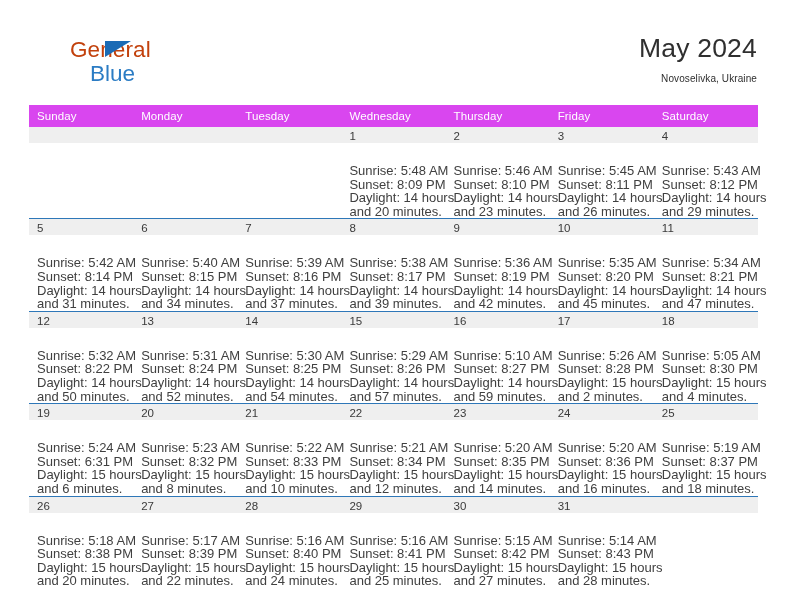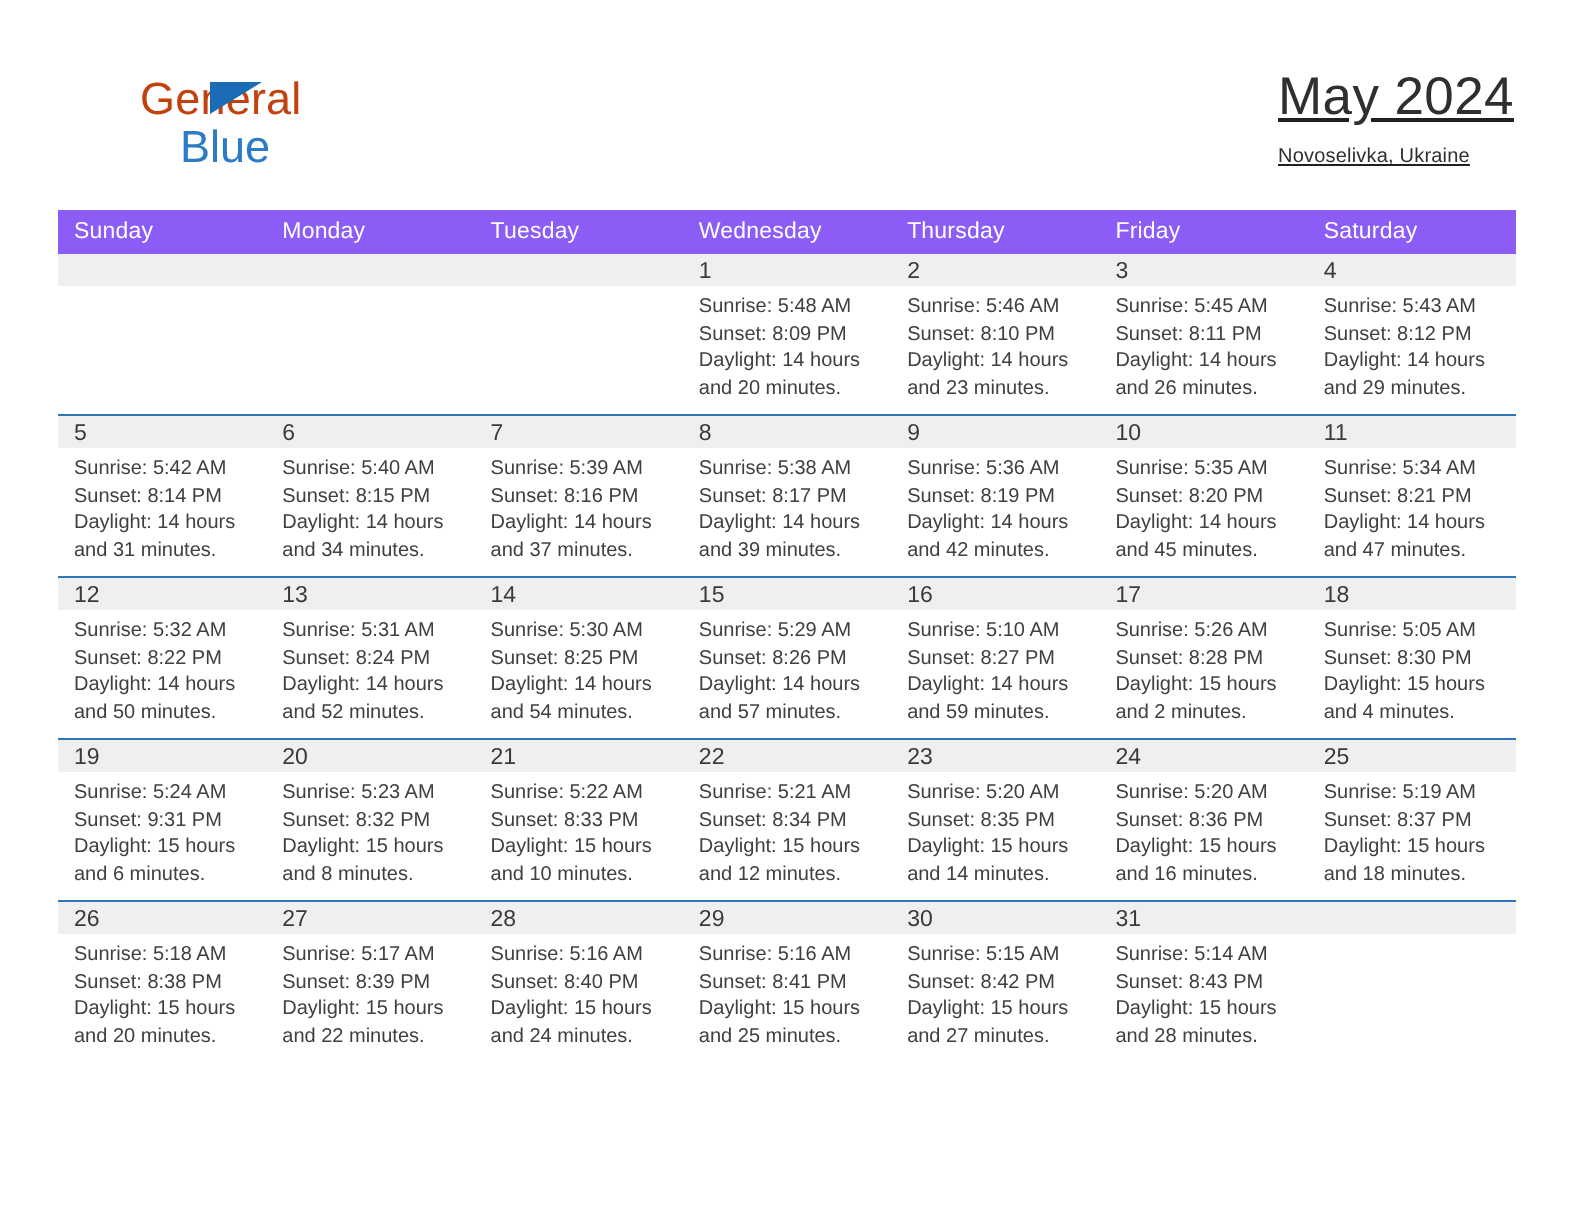--- a/index.html
+++ b/index.html
@@ -63,22 +63,21 @@
     font-size: 22.5px;
     color: #2b7cc4;
     font-weight: 400;
     line-height: 24px;
   }
 
   .title-block {
     position: absolute;
     right: 35px;
     top: 32px;
-    text-align: left;
-    text-decoration: underline;
+    text-align: right;
   }
   .cal-title {
     font-size: 26.5px;
     font-weight: 400;
     color: #2f2f2f;
     line-height: 32px;
     letter-spacing: 0.2px;
   }
   .cal-subtitle {
     font-size: 10px;
@@ -92,21 +91,21 @@
   
   .calendar {
     position: absolute;
     left: 29px;
     top: 105px;
     width: 729px;
     border-collapse: collapse;
     table-layout: fixed;
   }
   .calendar th {
-    background: #8b5cf6;
+    background: #d946ef;
     color: #ffffff;
     font-size: 11.5px;
     font-weight: 400;
     text-align: left;
     padding: 5px 0 5px 8px;
     height: 12px;
     letter-spacing: 0.1px;
     border: none;
   }
   .calendar td {
@@ -124,23 +123,24 @@
     background: #efefef;
     height: 16px;
     padding: 2px 0 1px 8px;
     font-size: 11.5px;
     color: #3a3a3a;
     line-height: 15px;
     box-sizing: border-box;
   }
   .cell-body {
     padding: 4px 6px 0 8px;
-    font-size: 10px;
+    font-size: 13px;
     line-height: 13.6px;
     color: #404040;
+    margin-top: 17px;
   }
   .cell-body .ln {
     white-space: nowrap;
   }
   td.empty .daynum-band {
     background: #efefef;
   }
   td.empty .cell-body {
     visibility: hidden;
   }
@@ -371,21 +371,21 @@
               <div class="ln">Daylight: 15 hours</div>
               <div class="ln">and 4 minutes.</div>
             </div>
           </td>
         </tr>
         <tr class="week-row">
           <td>
             <div class="daynum-band">19</div>
             <div class="cell-body">
               <div class="ln">Sunrise: 5:24 AM</div>
-              <div class="ln">Sunset: 9:31 PM</div>
+              <div class="ln">Sunset: 6:31 PM</div>
               <div class="ln">Daylight: 15 hours</div>
               <div class="ln">and 6 minutes.</div>
             </div>
           </td>
           <td>
             <div class="daynum-band">20</div>
             <div class="cell-body">
               <div class="ln">Sunrise: 5:23 AM</div>
               <div class="ln">Sunset: 8:32 PM</div>
               <div class="ln">Daylight: 15 hours</div>

